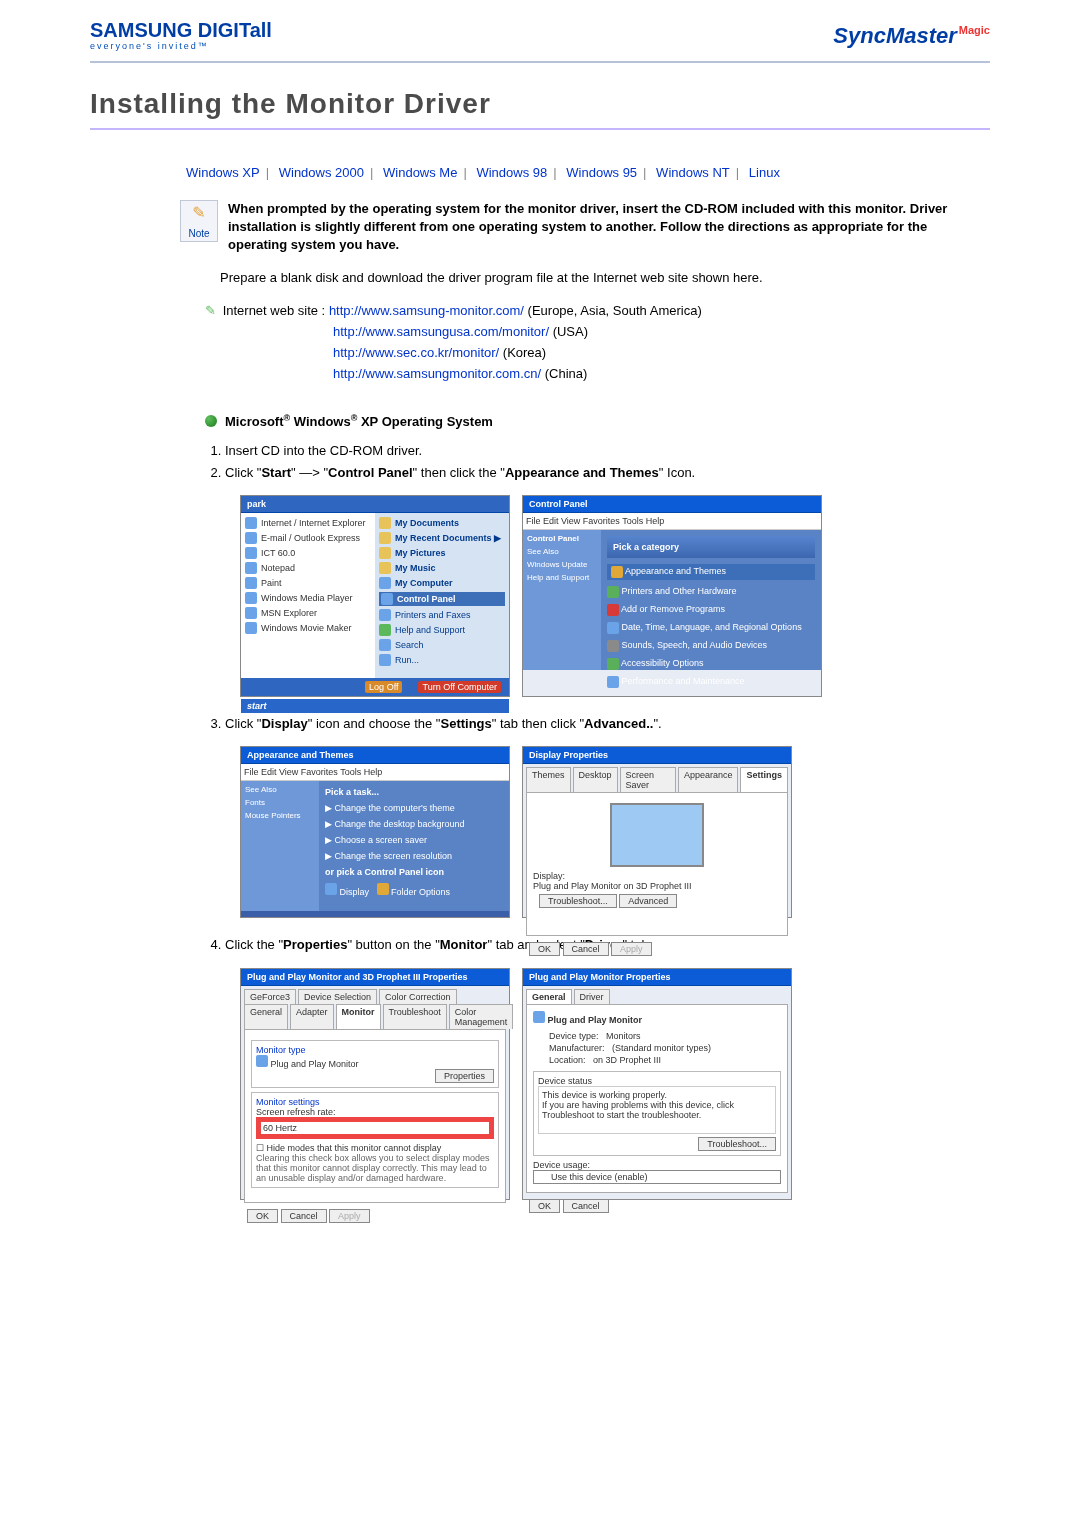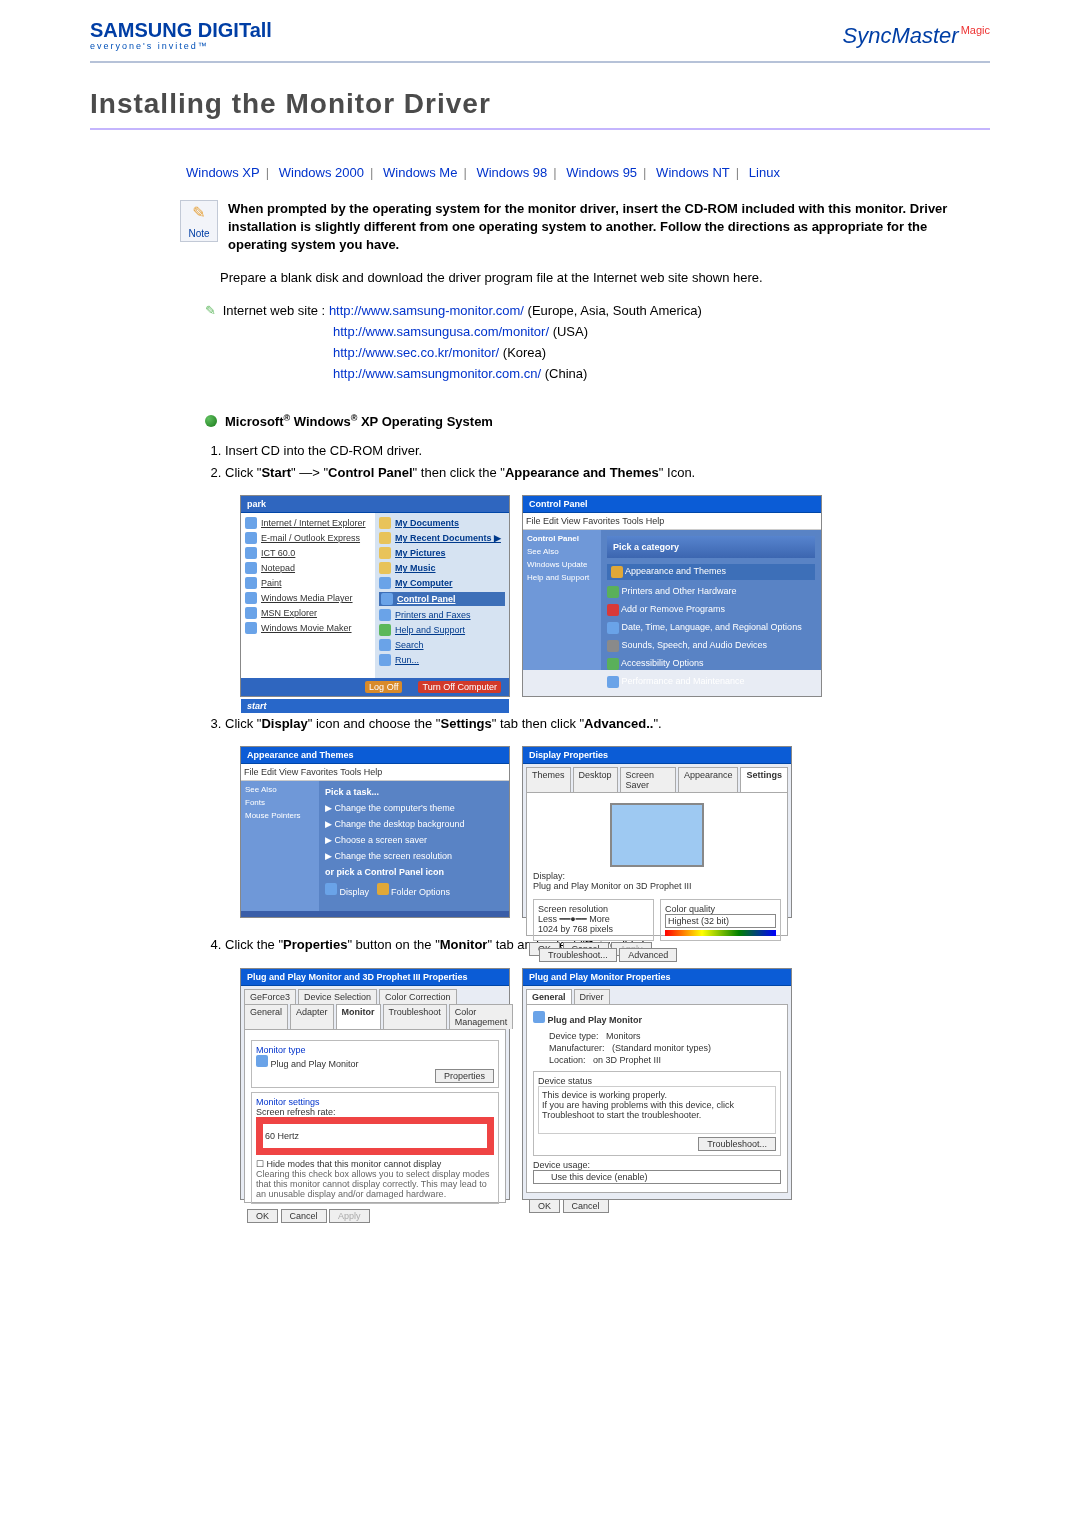--- a/index.html
+++ b/index.html
@@ -32,21 +32,21 @@
     color: #003ea5;
   }
   .logo-samsung-bot {
     font-size: 9px;
     letter-spacing: 2px;
     color: #0050b8;
     margin-top: 2px;
   }
   .logo-sync {
     font-size: 22px;
-    font-weight: normal;
+    font-weight: bold;
     font-style: italic;
     color: #003ea5;
   }
   .logo-sync sup {
     font-size: 11px;
     color: #e33;
     font-style: normal;
     margin-left: 2px;
   }
   .title-bar {
@@ -159,21 +159,21 @@
   }
   .start-col { display:flex; height:calc(100% - 18px);}
   .start-left {
     width:50%; background:#fff; color:#333; padding:4px;
     display:flex; flex-direction:column; gap:3px;
   }
   .start-right {
     width:50%; background:#d6e3f2; color:#003a8c; padding:4px;
     display:flex; flex-direction:column; gap:3px;
   }
-  .start-item { display:flex; align-items:center; gap:4px; font-size:9px;text-decoration:underline;}
+  .start-item { display:flex; align-items:center; gap:4px; font-size:9px;}
   .mini-ico { width:12px;height:12px;background:#6aa3e8;border-radius:2px;flex-shrink:0;}
   .start-bot {
     position:absolute; bottom:0; left:0; right:0;
     background:#2f66bf;color:#fff; display:flex; justify-content:flex-end;
     gap:16px; padding:3px 8px;
   }
   .start-bar {
     position:absolute; bottom:0; left:0; right:0;
     background:#2867c9;color:#fff; padding:2px 6px; font-weight:bold;
     font-style:italic;
@@ -424,32 +424,20 @@
       <div class="tabs">
         <div class="tab">Themes</div>
         <div class="tab">Desktop</div>
         <div class="tab">Screen Saver</div>
         <div class="tab">Appearance</div>
         <div class="tab active">Settings</div>
       </div>
       <div class="inner">
         <div class="monitor-draw"></div>
         <div><span>Display:</span><br><span>Plug and Play Monitor on 3D Prophet III</span></div>
-        <div style="display:flex;gap:6px;margin-top:4px;">
-          <div class="fieldset" style="flex:1;">
-            <div class="fieldset-title">Screen resolution</div>
-            <div><span>Less</span> ━━●━━ <span>More</span></div>
-            <div>1024 by 768 pixels</div>
-          </div>
-          <div class="fieldset" style="flex:1;">
-            <div class="fieldset-title">Color quality</div>
-            <div style="border:1px solid #888;padding:1px 2px;">Highest (32 bit)</div>
-            <div style="height:6px;background:linear-gradient(90deg,red,yellow,green,blue);margin-top:2px;"></div>
-          </div>
-        </div>
         <div class="btn-row">
           <span class="btn">Troubleshoot...</span>
           <span class="btn">Advanced</span>
         </div>
       </div>
       <div class="btn-row">
         <span class="btn">OK</span>
         <span class="btn">Cancel</span>
         <span class="btn" style="color:#aaa;">Apply</span>
       </div>
@@ -480,21 +468,21 @@
       </div>
       <div class="inner" style="height:calc(100% - 70px);">
         <div class="fieldset">
           <div class="fieldset-title" style="color:#0033cc;">Monitor type</div>
           <div><span class="mini-ico" style="display:inline-block;"></span> <span>Plug and Play Monitor</span></div>
           <div style="text-align:right;"><span class="btn">Properties</span></div>
         </div>
         <div class="fieldset">
           <div class="fieldset-title" style="color:#0033cc;">Monitor settings</div>
           <div>Screen refresh rate:</div>
-          <div style="border:7px solid #ef4444;padding:7px 2px;">60 Hertz</div>
+          <div style="border:5px solid #ef4444;padding:1px 2px;">60 Hertz</div>
           <div style="margin-top:4px;">☐ <span>Hide modes that this monitor cannot display</span></div>
           <div style="color:#666;">Clearing this check box allows you to select display modes that this monitor cannot display correctly. This may lead to an unusable display and/or damaged hardware.</div>
         </div>
       </div>
       <div class="btn-row">
         <span class="btn">OK</span>
         <span class="btn">Cancel</span>
         <span class="btn" style="color:#aaa;">Apply</span>
       </div>
     </div>

